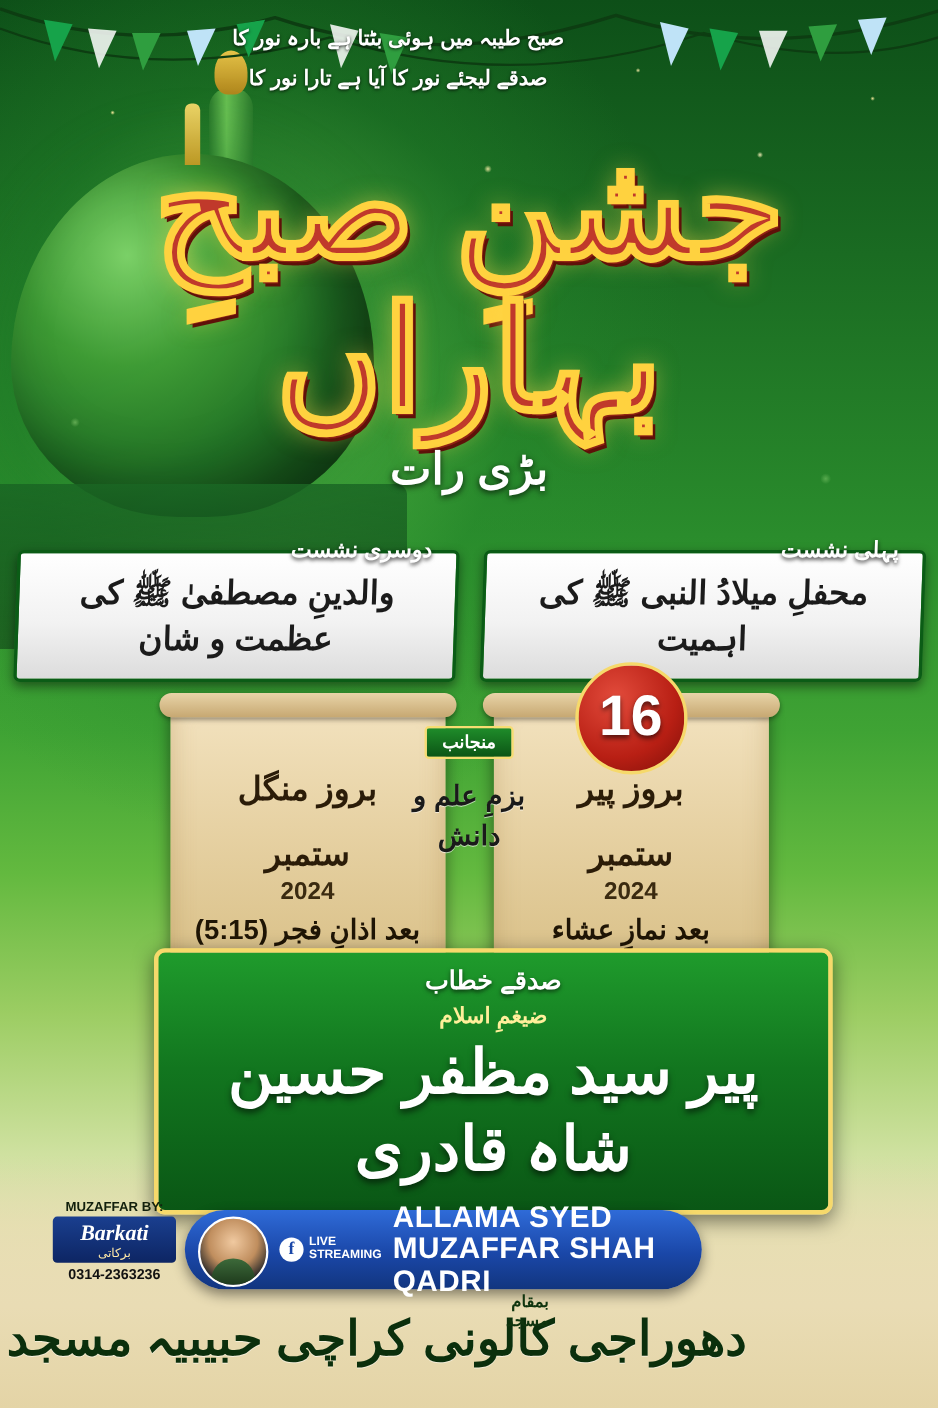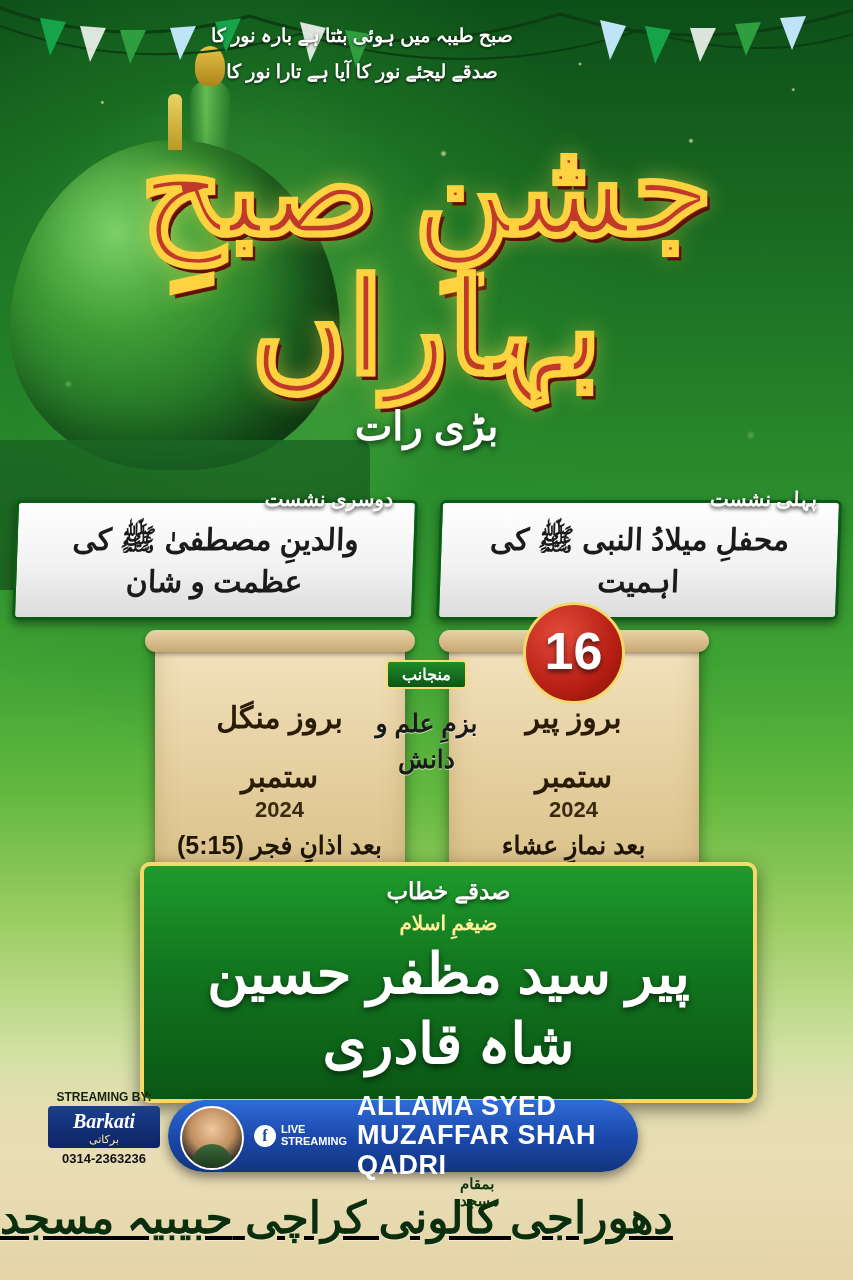--- a/index.html
+++ b/index.html
@@ -432,22 +432,21 @@
     line-height: 1.08;
     text-align: left;
     letter-spacing: 0.5px;
   }
   
   .venue {
     position: absolute;
     left: 0;
     top: 1190px;
     width: 679px;
-    text-align: left;
-    text-decoration: underline;
+    text-align: right;
   }
   .venue-logo {
     position: absolute;
     right: 180px;
     top: -14px;
     font-size: 15px;
     font-weight: bold;
     color: #10350f;
     line-height: 1.1;
   }
@@ -535,21 +534,21 @@
     <div class="mid-text rtl">بزمِ علم و دانش</div>
   </div>
 
   <div class="speaker">
     <div class="speaker-kicker rtl">صدقے خطاب</div>
     <div class="speaker-title rtl">ضیغمِ اسلام</div>
     <div class="speaker-name rtl">پیر سید مظفر حسین شاہ قادری</div>
   </div>
 
   <div class="designer">
-    <div class="designer-label">STREAMING BY:</div>
+    <div class="designer-label">MUZAFFAR BY:</div>
     <div class="designer-logo">
       <div class="designer-logo-main">Barkati</div>
       <div class="designer-logo-sub rtl">بركاتی</div>
     </div>
     <div class="designer-phone">0314-2363236</div>
   </div>
 
   <div class="livebar">
     <div class="live-photo"></div>
     <div class="fb-badge">

